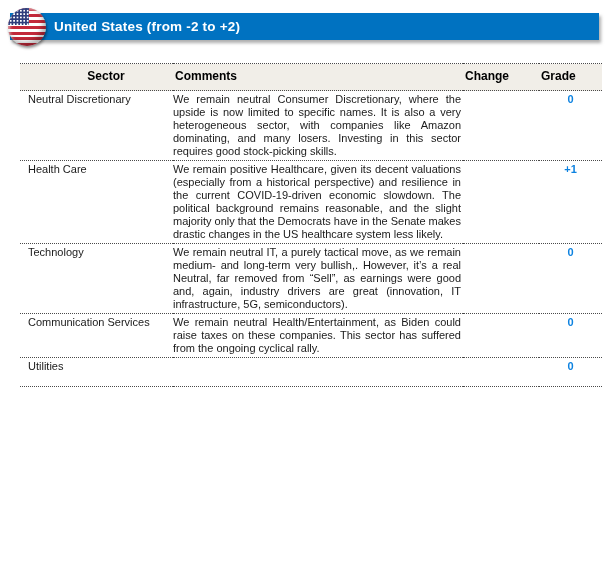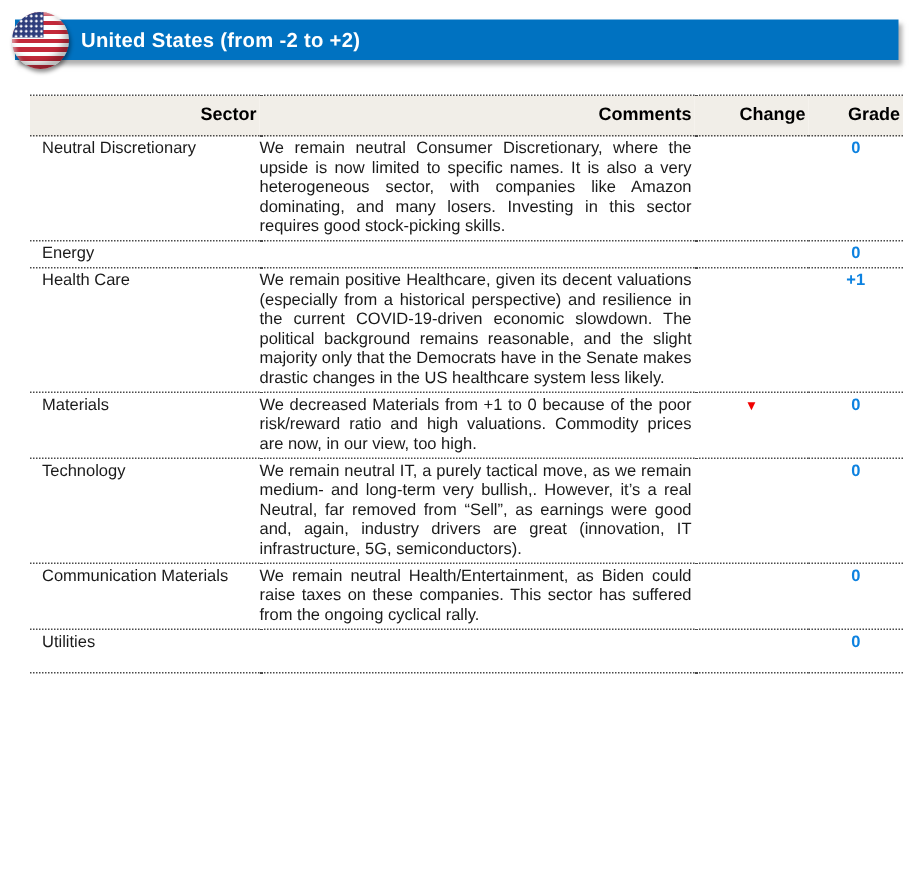--- a/index.html
+++ b/index.html
@@ -51,23 +51,23 @@
   col.c-sector{width:153px;}
   col.c-comment{width:290px;}
   col.c-change{width:76px;}
   col.c-grade{width:63px;}
 
   thead th{
     background:var(--header-bg);
     border-top:1px dotted var(--border-dot);
     border-bottom:1px dotted var(--border-dot);
     font-size:12px;font-weight:bold;color:#000;
-    padding:5px 2px 7px;text-align:right;
+    padding:5px 2px 7px;text-align:left;
   }
-  thead th.h-sector{text-align:right;padding-left:21px;}
+  thead th.h-sector{text-align:center;padding-left:21px;}
 
   tbody td{
     vertical-align:top;
     border-bottom:1px dotted var(--border-dot);
     font-size:11px;line-height:13px;
     padding:2px 0 2px;
   }
   td.cell-sector{padding-left:8px;padding-right:6px;}
   td.cell-comment{text-align:justify;text-justify:inter-word;padding-right:2px;margin-top:12px;}
   td.cell-change{text-align:center;color:var(--change-red);font-size:9px;line-height:13px;}
@@ -102,45 +102,33 @@
     </tr>
   </thead>
   <tbody>
       <tr>
         <td class="cell-sector">Neutral Discretionary</td>
         <td class="cell-comment">We remain neutral Consumer Discretionary, where the upside is now limited to specific names. It is also a very heterogeneous sector, with companies like Amazon dominating, and many losers. Investing in this sector requires good stock-picking skills.</td>
         <td class="cell-change"></td>
         <td class="cell-grade">0</td>
       </tr>
       <tr>
-        <td class="cell-sector">Energy</td>
-        <td class="cell-comment"></td>
-        <td class="cell-change"></td>
-        <td class="cell-grade">0</td>
-      </tr>
-      <tr>
         <td class="cell-sector">Health Care</td>
         <td class="cell-comment">We remain positive Healthcare, given its decent valuations (especially from a historical perspective) and resilience in the current COVID-19-driven economic slowdown. The political background remains reasonable, and the slight majority only that the Democrats have in the Senate makes drastic changes in the US healthcare system less likely.</td>
         <td class="cell-change"></td>
         <td class="cell-grade">+1</td>
-      </tr>
-      <tr>
-        <td class="cell-sector">Materials</td>
-        <td class="cell-comment">We decreased Materials from +1 to 0 because of the poor risk/reward ratio and high valuations. Commodity prices are now, in our view, too high.</td>
-        <td class="cell-change">▼</td>
-        <td class="cell-grade">0</td>
       </tr>
       <tr>
         <td class="cell-sector">Technology</td>
         <td class="cell-comment">We remain neutral IT, a purely tactical move, as we remain medium- and long-term very bullish,. However, it’s a real Neutral, far removed from “Sell”, as earnings were good and, again, industry drivers are great (innovation, IT infrastructure, 5G, semiconductors).</td>
         <td class="cell-change"></td>
         <td class="cell-grade">0</td>
       </tr>
       <tr>
-        <td class="cell-sector">Communication Materials</td>
+        <td class="cell-sector">Communication Services</td>
         <td class="cell-comment">We remain neutral Health/Entertainment, as Biden could raise taxes on these companies. This sector has suffered from the ongoing cyclical rally.</td>
         <td class="cell-change"></td>
         <td class="cell-grade">0</td>
       </tr>
       <tr class="extra-space">
         <td class="cell-sector">Utilities</td>
         <td class="cell-comment"></td>
         <td class="cell-change"></td>
         <td class="cell-grade">0</td>
       </tr>

